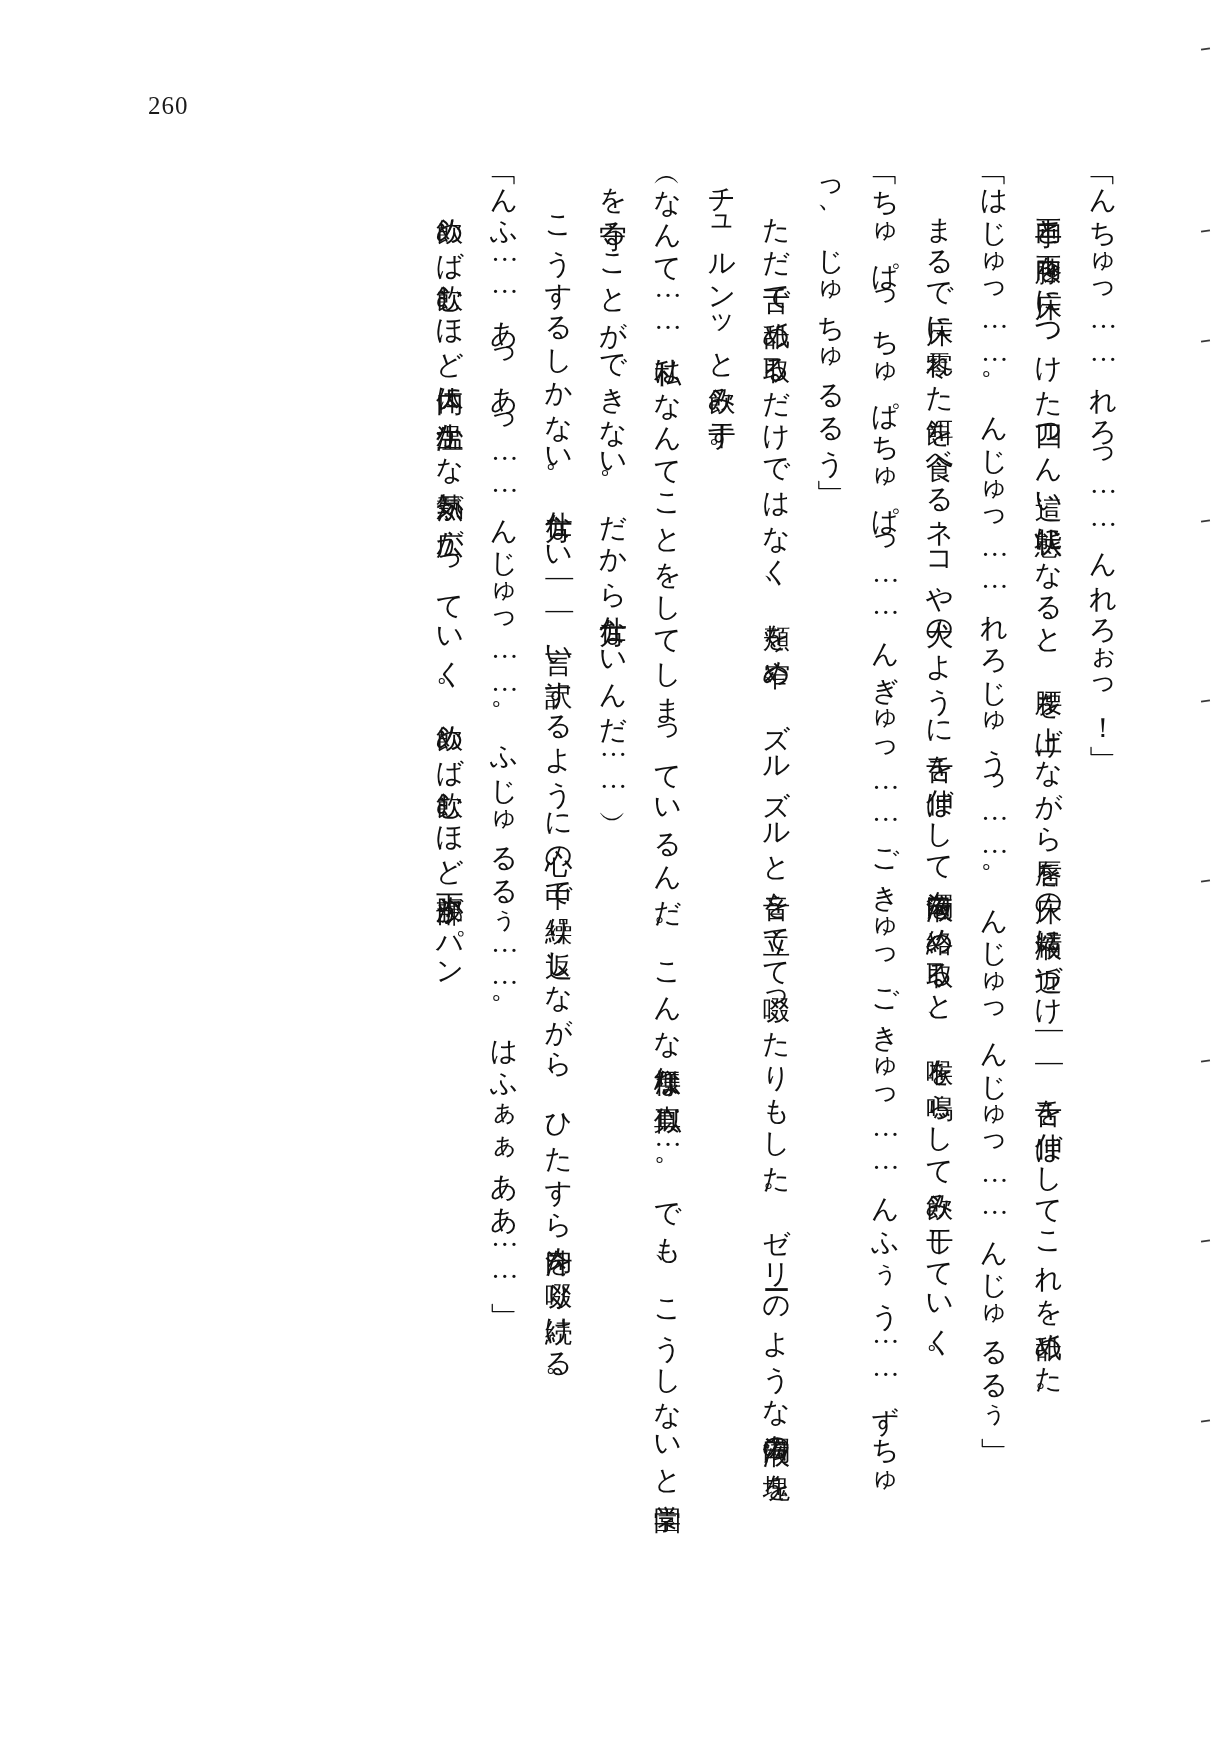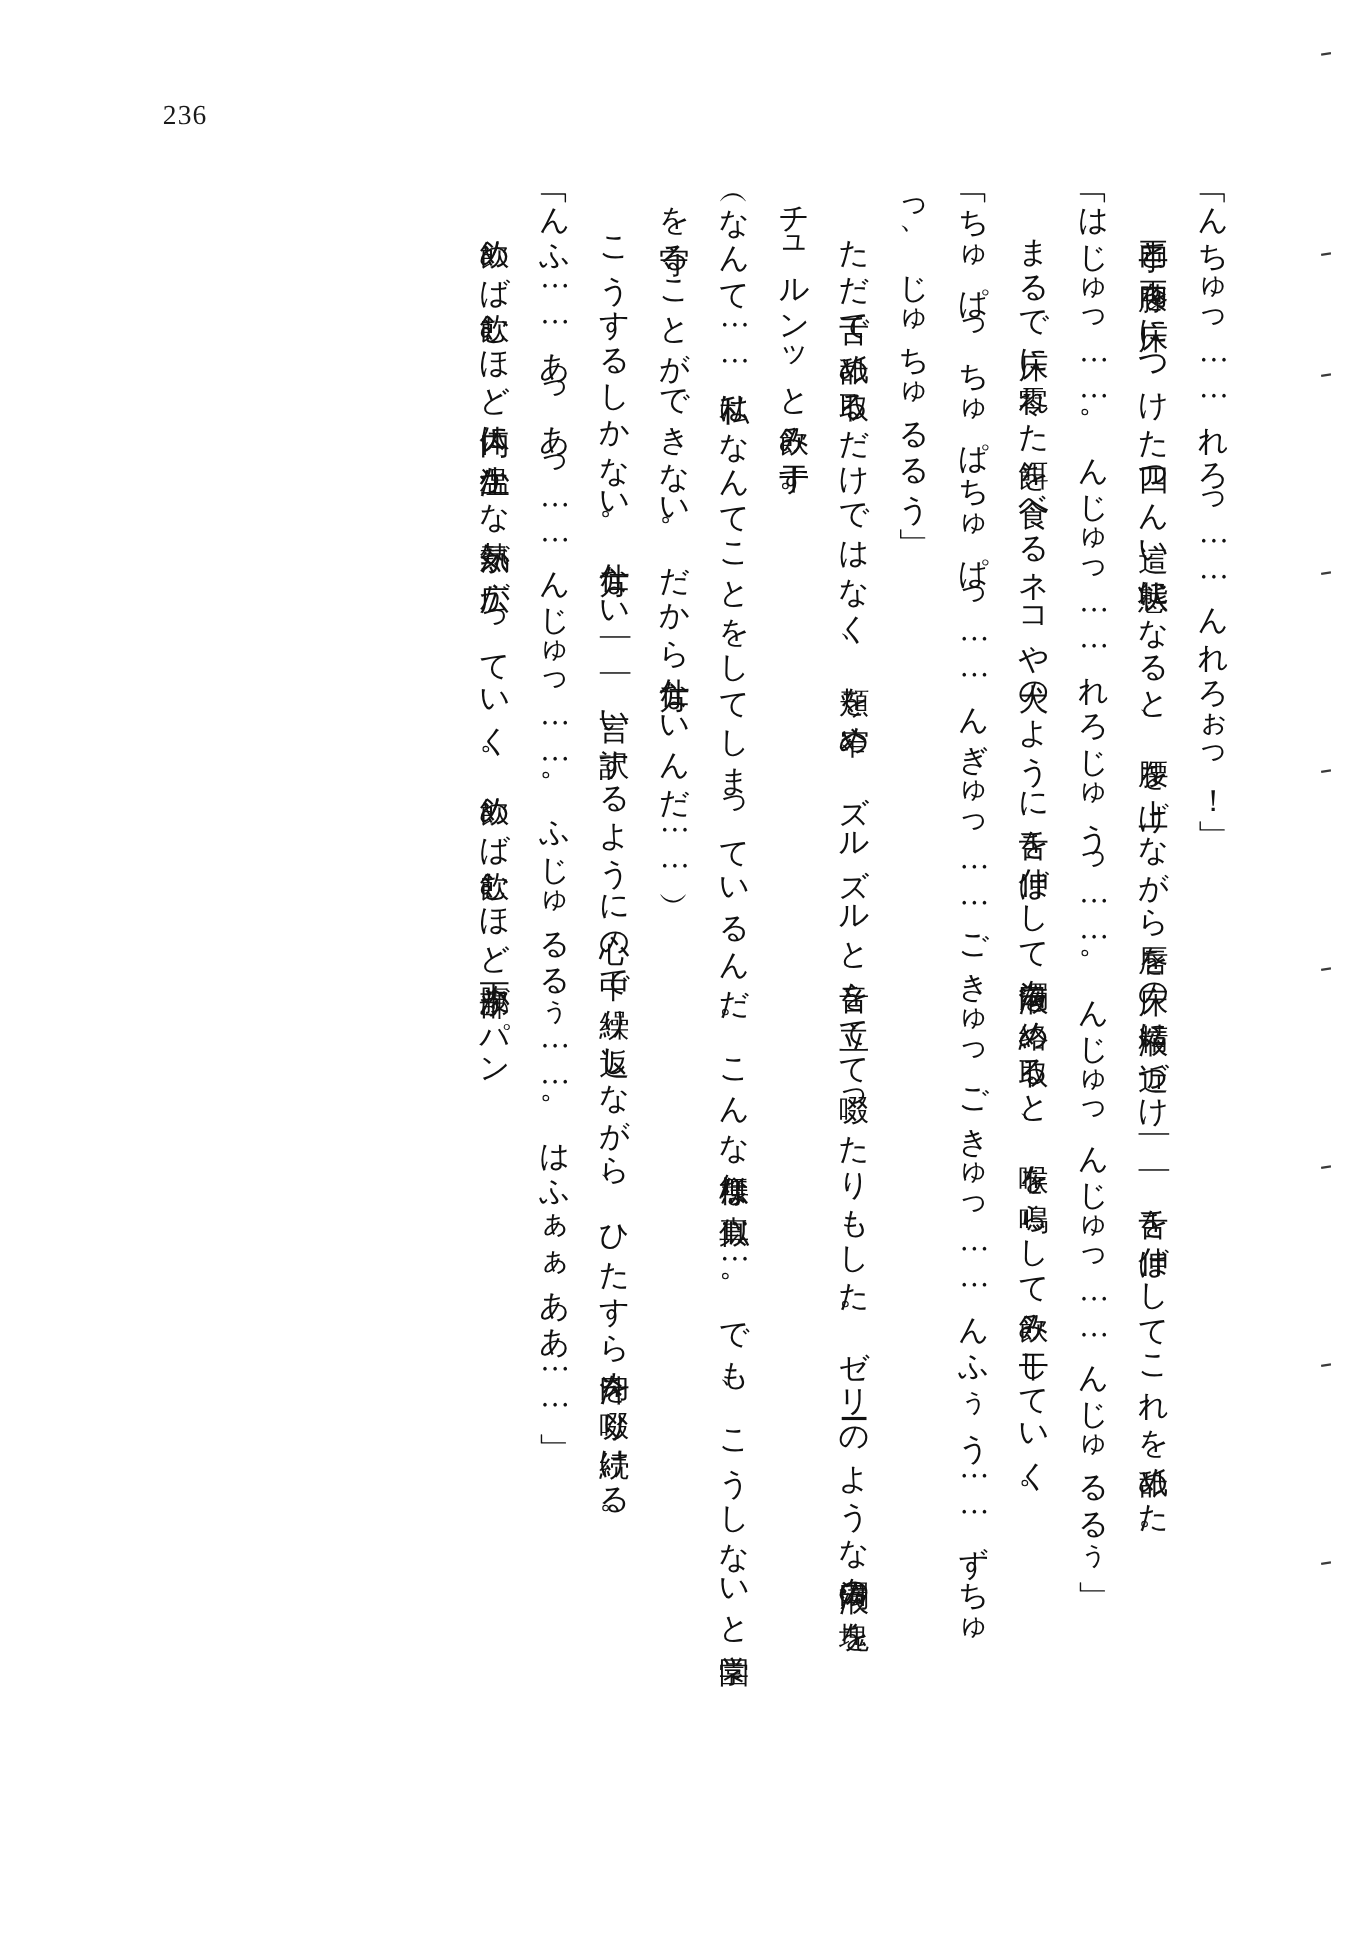--- a/index.html
+++ b/index.html
@@ -76,21 +76,21 @@
     background: #ffffff;
   }
 </style>
 </head>
 <body>
 
 <div class="page">
 
   <div class="page-border-left"></div>
 
-  <div class="page-number">236</div>
+  <div class="page-number">260</div>
 
   <div class="body-text">
     <p>「んちゅっ……れろっ……んれろぉっ！」</p>
     <p>　両手と両膝を床につけた四つん這い状態になると、腰を上げながら唇を床の精液に近づけ――舌を伸ばしてこれを舐めた。</p>
     <p>「はじゅっ……。んじゅっ……れろじゅうっ……。んじゅっんじゅっ……んじゅるるぅ」</p>
     <p>　まるで床に零れた餌を食べるネコや犬のように舌を伸ばして白濁液を絡め取ると、喉を鳴らして飲み干していく。</p>
     <p>「ちゅぱっちゅぱちゅぱっ……んぎゅっ……ごきゅっごきゅっ……んふぅう……ずちゅっ、じゅちゅるるう」</p>
     <p>　ただ舌で舐め取るだけではなく、頬を窄め、ズルズルと音を立てて啜ったりもした。ゼリーのような白濁液の塊をチュルンッと飲み干す。</p>
     <p>（なんて……私はなんてことをしてしまっているんだ。こんな無様な真似……。でも、こうしないと学園を守ることができない。だから仕方ないんだ……）</p>
     <p>　こうするしかない。仕方ない――言い訳するように心の中で繰り返しながら、ひたすら肉汁を啜り続ける。</p>

